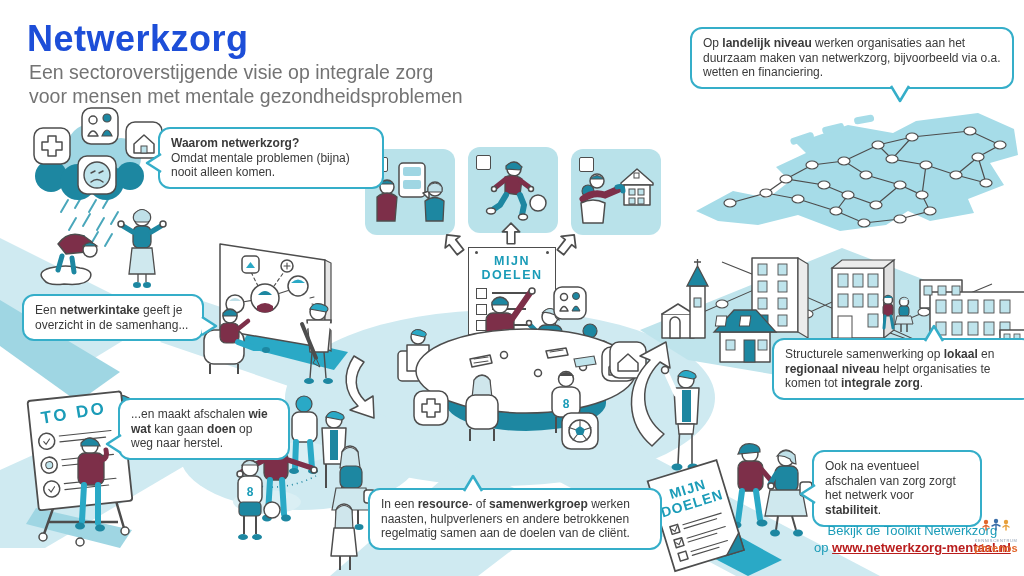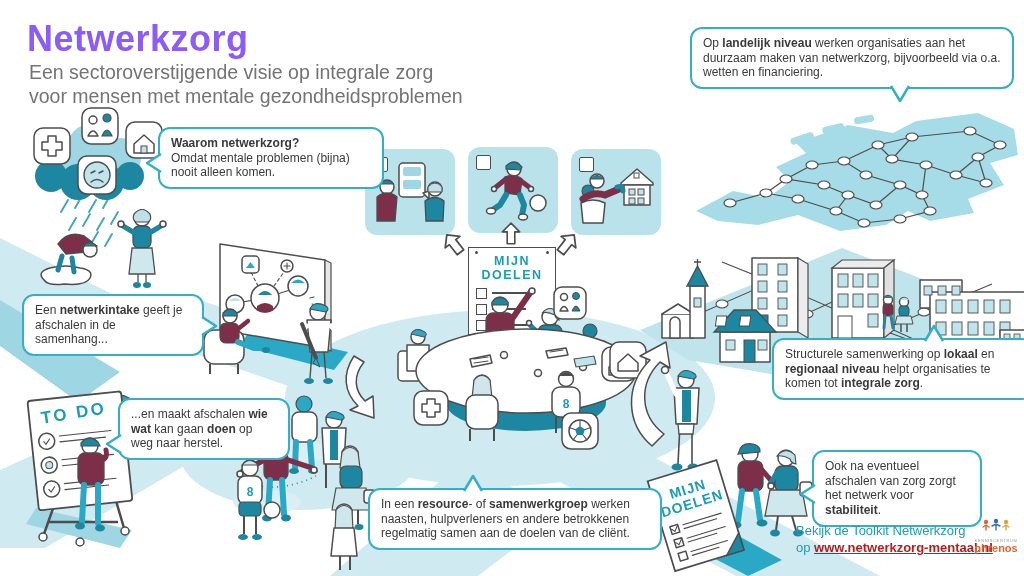--- a/index.html
+++ b/index.html
@@ -4,21 +4,21 @@
 <style>
   html,body{margin:0;padding:0;}
   body{
     width:1024px;height:576px;position:relative;overflow:hidden;
     background:#ffffff;
     font-family:"Liberation Sans", sans-serif;
     color:#3a3a3a;
   }
   .abs{position:absolute;}
   
-  .title{left:27px;top:18px;font-size:36px;font-weight:bold;color:#8b5cf6;letter-spacing:.5px;z-index:6;}
+  .title{left:27px;top:18px;font-size:36px;font-weight:bold;color:#1d4ed8;letter-spacing:.5px;z-index:6;}
   .subtitle{left:29px;top:60px;font-size:19.5px;line-height:1.25;color:#737373;z-index:6;}
   
   .callout{
     position:absolute;background:#fff;border:2.5px solid #35aec9;border-radius:12px;
     padding:7px 11px;font-size:12px;line-height:1.22;color:#3a3a3a;z-index:6;
   }
   .callout b{font-weight:bold;}
   .tail{position:absolute;overflow:visible;}
   .tail path{fill:#fff;stroke:#35aec9;stroke-width:2.5;stroke-linejoin:round;}
   
@@ -26,21 +26,21 @@
   .card .chk{position:absolute;left:8px;top:8px;width:13px;height:13px;background:#fff;border:1.6px solid #4d4d4d;border-radius:2px;}
   
   .poster{position:absolute;left:468px;top:247px;width:88px;height:88px;background:#fff;
     border:1.6px solid #4d4d4d;z-index:2;box-sizing:border-box;}
   .poster .pin{position:absolute;top:3px;width:3px;height:3px;border-radius:50%;background:#4d4d4d;}
   .poster .ptitle{margin-top:7px;text-align:center;font-weight:bold;color:#1b9cb8;font-size:12.5px;line-height:1.1;letter-spacing:1.5px;}
   .prow{display:flex;align-items:center;margin:5px 0 0 7px;}
   .prow .box{width:9px;height:9px;border:1.4px solid #4d4d4d;background:#fff;margin-right:5px;}
   .prow .ln{height:2px;background:#4d4d4d;}
   
-  .footer{left:796px;top:523px;font-size:13px;line-height:1.3;color:#1b9cb8;z-index:6;}
+  .footer{left:814px;top:523px;font-size:13px;line-height:1.3;color:#1b9cb8;z-index:6;text-align:center;}
   .footer a{color:#b91c1c;text-decoration:underline;cursor:pointer;font-weight:bold;}
   .logo{left:969px;top:518px;width:54px;text-align:center;z-index:6;}
   .logo .cap{font-size:4px;letter-spacing:.6px;color:#8a9bb0;display:block;margin-top:1px;}
   .logo .nm{font-size:11px;font-weight:bold;color:#e2662c;display:block;line-height:1;}
   
   svg{position:absolute;overflow:visible;}
   .ol{stroke:#4d4d4d;stroke-width:1.5;fill:#fff;stroke-linejoin:round;stroke-linecap:round;}
   .thin{stroke:#4d4d4d;stroke-width:1.1;fill:none;stroke-linecap:round;}
 </style>
 </head>
@@ -146,21 +146,21 @@
   <svg class="tail" style="left:62%;bottom:-15px;" width="20" height="16" viewBox="0 0 20 16">
       <path d="M1,0 L10,15 L19,0"></path>
     </svg>
   <span>Op </span><b>landelijk niveau</b><span> werken organisaties aan het duurzaam maken van netwerkzorg, bijvoorbeeld via o.a. wetten en financiering.</span>
 </div>
 
 <div class="callout" style="left:22px;top:294px;width:156px;">
   <svg class="tail" style="right:-15px;top:20px;" width="16" height="20" viewBox="0 0 16 20">
       <path d="M1,1 L15,10 L1,19"></path>
     </svg>
-  <span>Een </span><b>netwerkintake</b><span> geeft je afschalen in de samenhang...</span>
+  <span>Een </span><b>netwerkintake</b><span> geeft je overzicht in de samenhang...</span>
 </div>
 
 <div class="callout" style="left:118px;top:398px;width:146px;">
   <svg class="tail" style="left:-14px;top:34px;" width="16" height="20" viewBox="0 0 16 20">
       <path d="M15,1 L1,10 L15,19"></path>
     </svg>
   <span>...en maakt afschalen </span><b>wie wat</b><span> kan gaan </span><b>doen</b><span> op weg naar herstel.</span>
 </div>
 
 <div class="callout" style="left:368px;top:472px;width:268px;margin-top:16px;">

